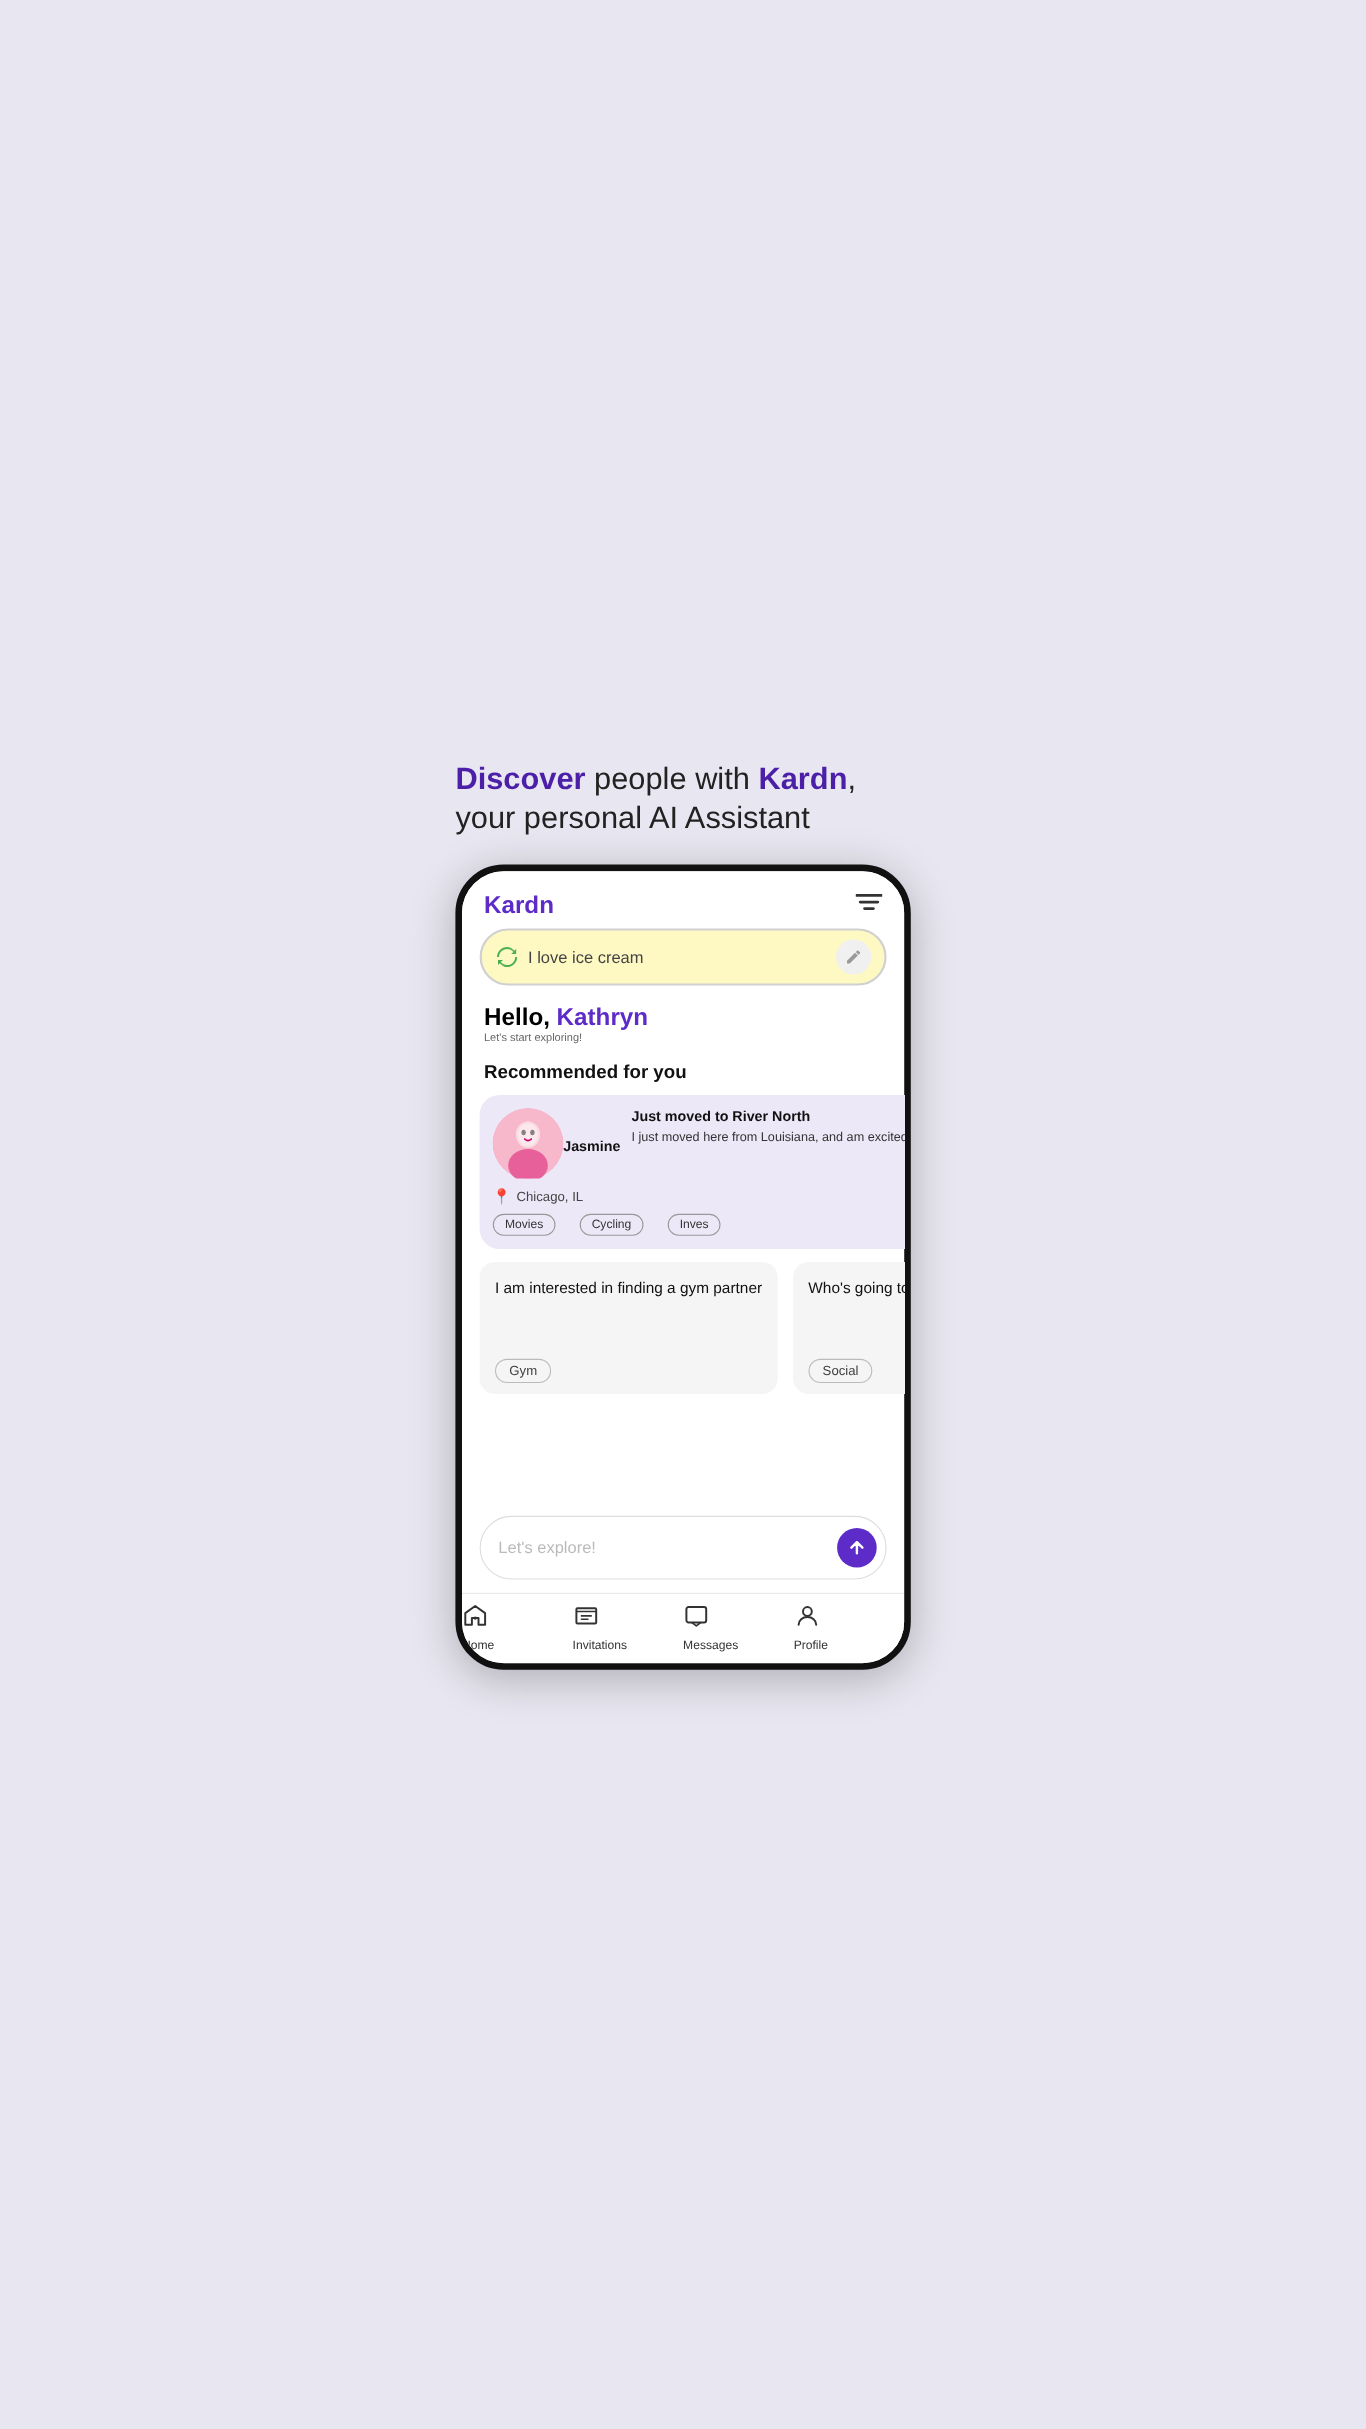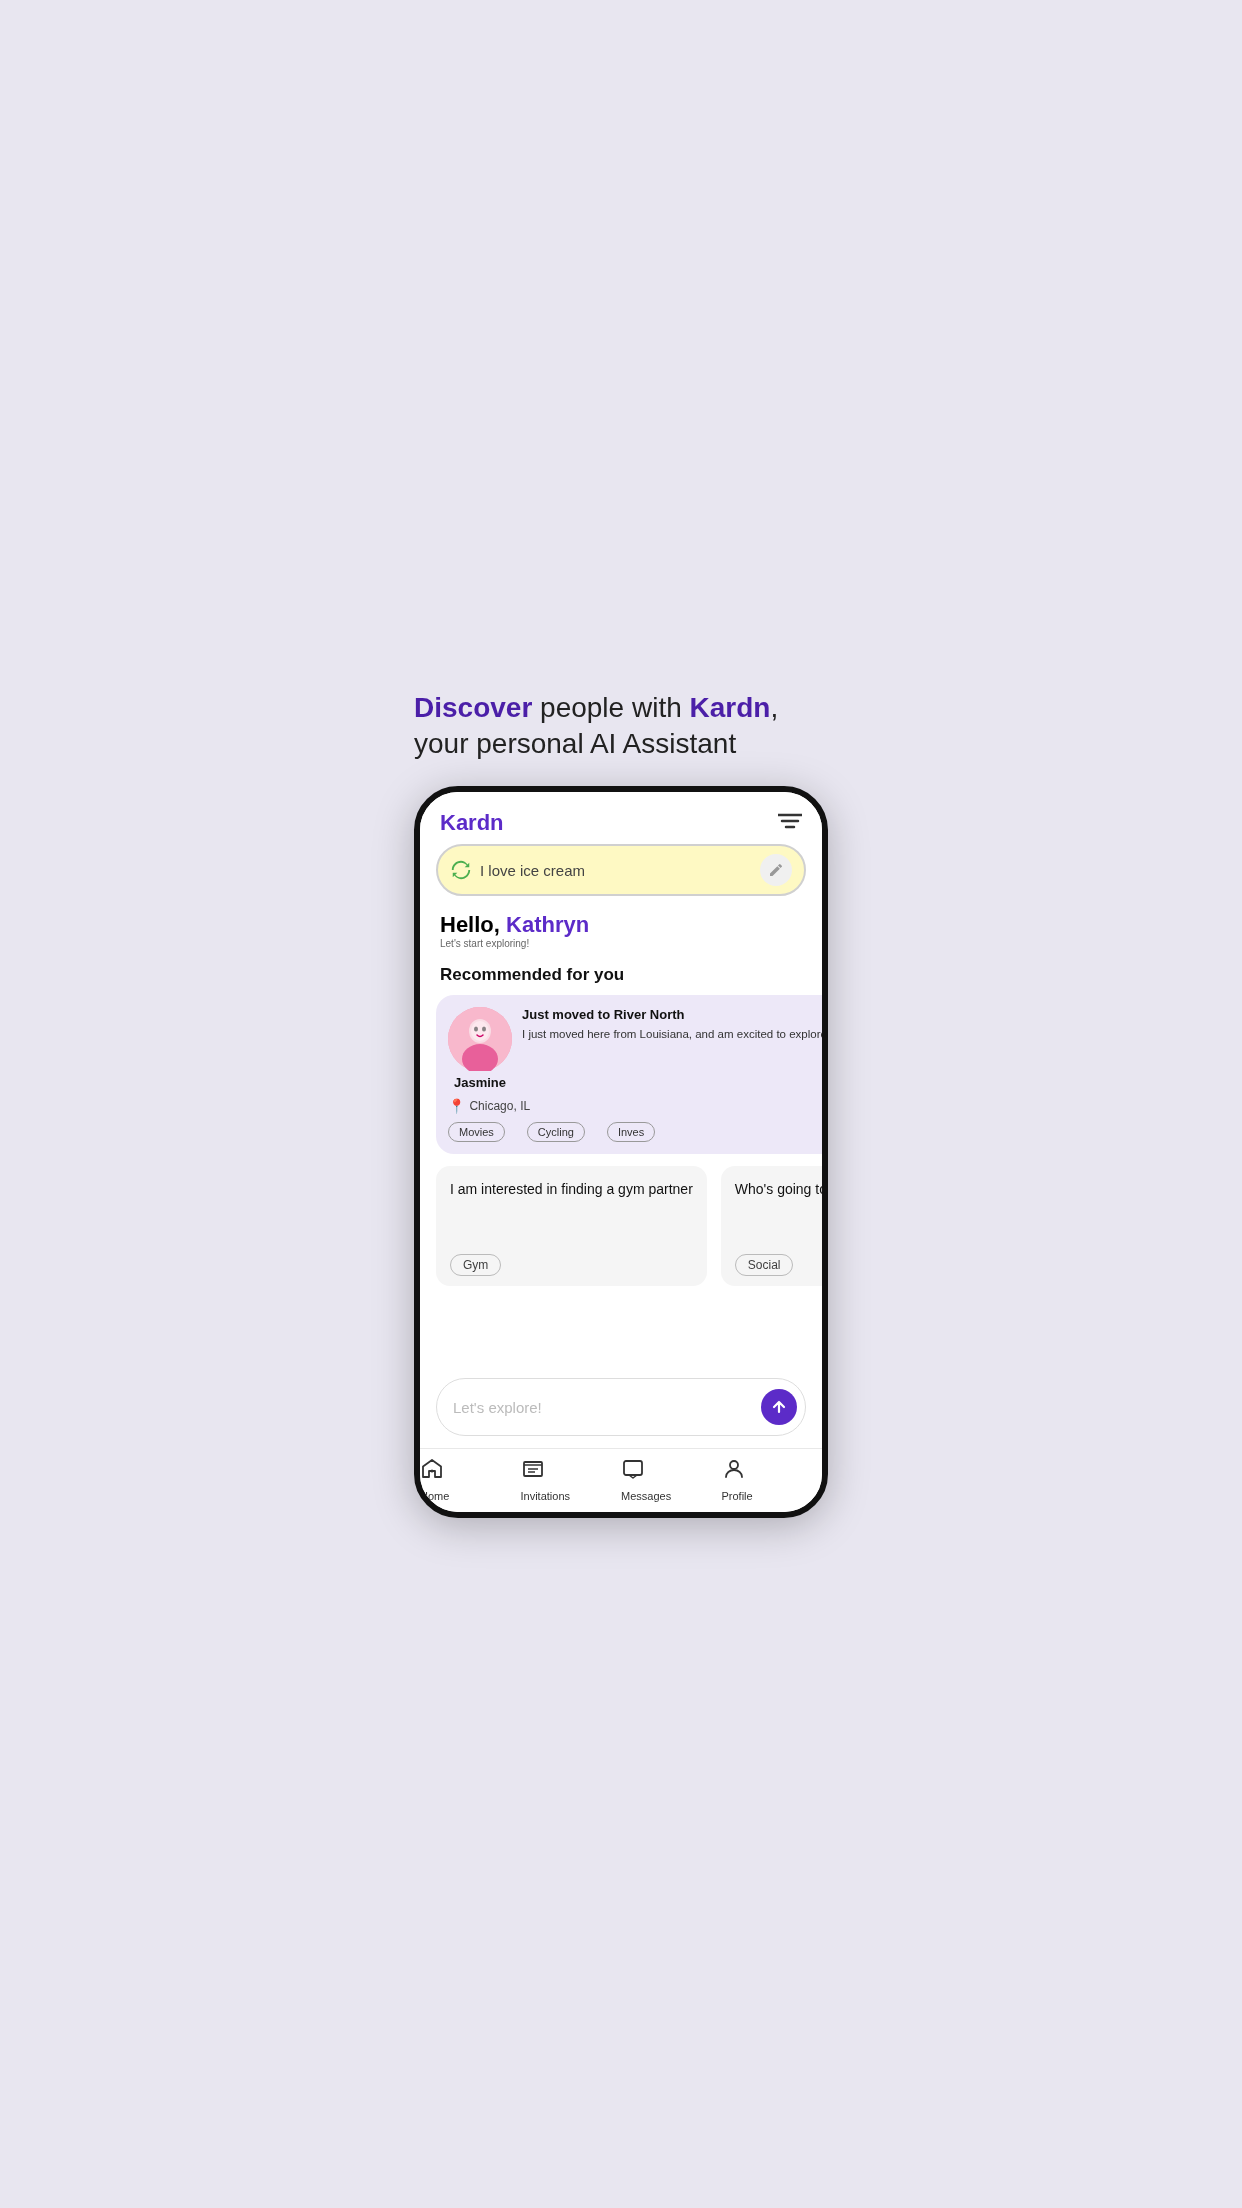--- a/index.html
+++ b/index.html
@@ -337,21 +337,21 @@
         </div>
         <div class="greeting-sub">Let's start exploring!</div>
       </div>
 
       <div class="section-title">Recommended for you</div>
 
       <div class="cards-scroll">
 
         <div class="person-card">
           <div class="person-card-header">
-            <div style="display:flex;flex-direction:column;align-items:center;">
+            <div style="display:flex;flex-direction:row;align-items:center;">
               <div class="avatar-jasmine-img">
 
                 <svg width="64" height="64" viewBox="0 0 64 64">
                   <circle cx="32" cy="32" r="32" fill="#f8b8cc"></circle>
                   <ellipse cx="32" cy="24" rx="11" ry="12" fill="#f9dde5"></ellipse>
                   <ellipse cx="32" cy="52" rx="18" ry="15" fill="#e8609a"></ellipse>
                   <ellipse cx="32" cy="24" rx="9" ry="10" fill="#fde8ee"></ellipse>
                   <ellipse cx="28" cy="22" rx="2" ry="2.5" fill="#555" opacity="0.7"></ellipse>
                   <ellipse cx="36" cy="22" rx="2" ry="2.5" fill="#555" opacity="0.7"></ellipse>
                   <path d="M29 28 Q32 31 35 28" stroke="#c06" stroke-width="1.5" fill="none" stroke-linecap="round"></path>

